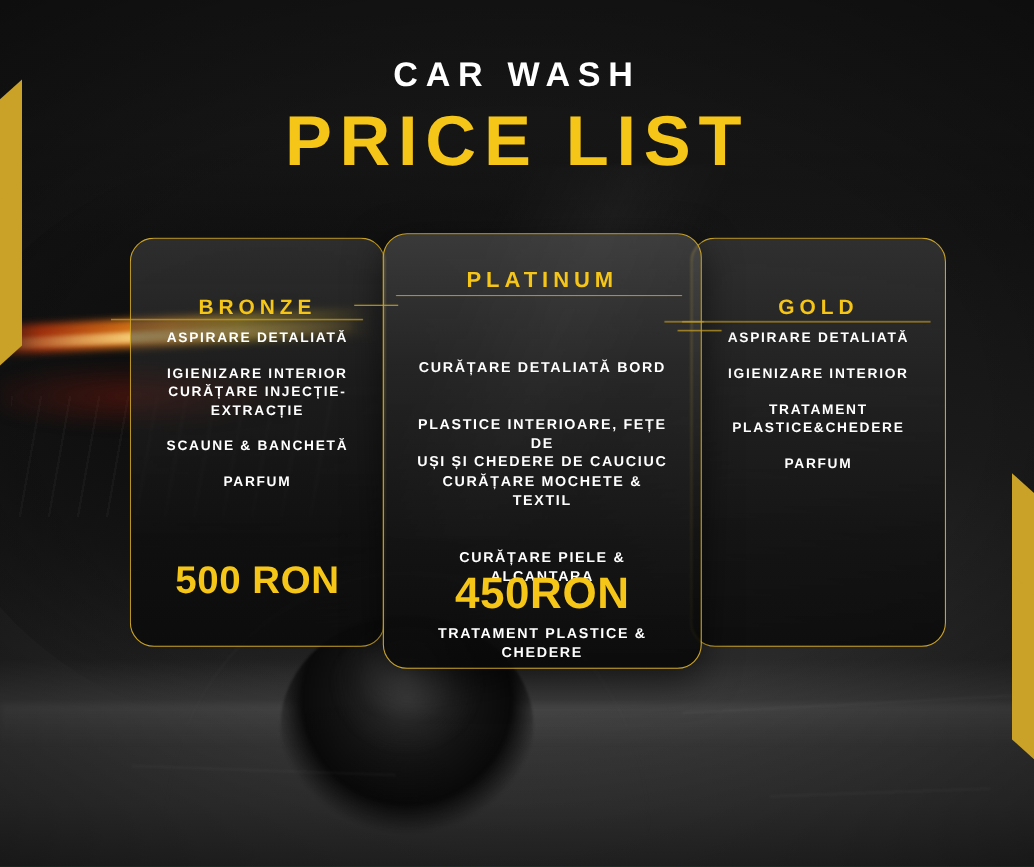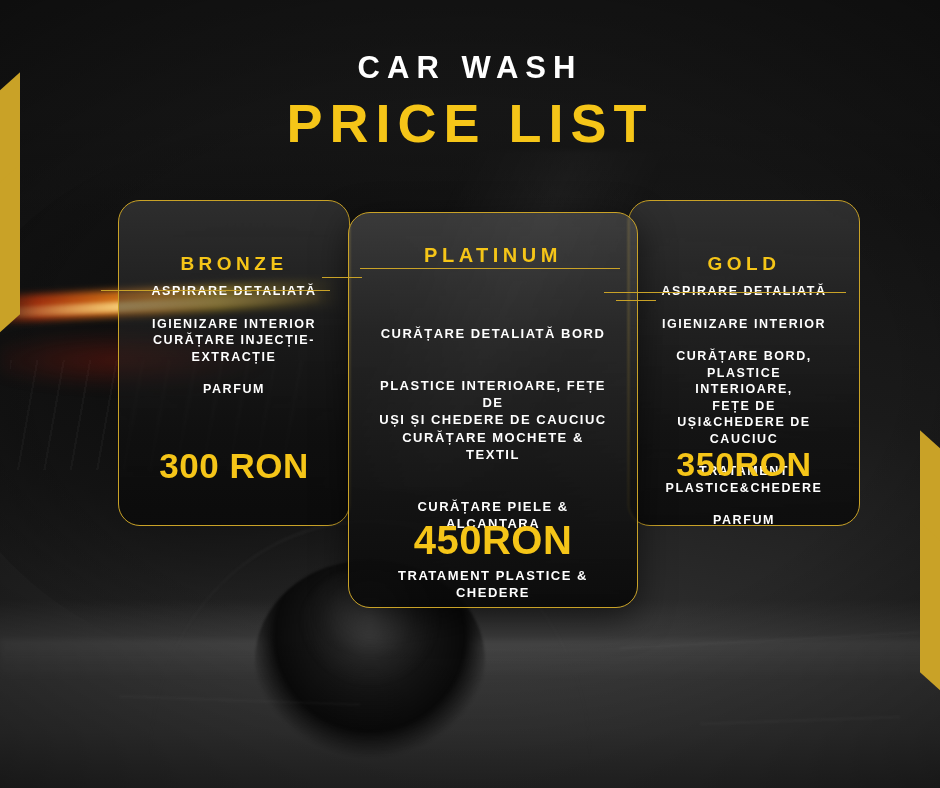--- a/index.html
+++ b/index.html
@@ -135,40 +135,40 @@
     font-size: 31px;
     font-weight: 700;
     letter-spacing: 7px;
     line-height: 1;
     text-transform: uppercase;
     font-stretch: condensed;
   }
   .title {
     margin-top: 13px;
     color: #F5C518;
-    font-size: 54px;
+    font-size: 64px;
     font-weight: 700;
     letter-spacing: 7px;
     line-height: 1;
     text-transform: uppercase;
     text-align: center;
   }
 
   
   .cards { position: absolute; inset: 0; z-index: 5; }
 
   .card {
     position: absolute;
     border: 1px solid #C9A227;
     border-radius: 22px;
     background: linear-gradient(180deg, rgba(70,70,70,0.55) 0%, rgba(42,42,42,0.5) 38%, rgba(16,16,16,0.72) 72%, rgba(10,10,10,0.85) 100%);
     backdrop-filter: blur(1px);
     overflow: hidden;
   }
-  .card-side { width: 232px; height: 326px; top: 200px; }
+  .card-side { width: 232px; height: 372px; top: 216px; }
   .card-bronze { left: 118px; }
   .card-gold { left: 628px; }
   .card-featured {
     left: 348px;
     top: 212px;
     width: 290px;
     height: 396px;
     z-index: 7;
     background: linear-gradient(180deg, rgba(86,86,86,0.6) 0%, rgba(56,56,56,0.55) 30%, rgba(20,20,20,0.78) 70%, rgba(8,8,8,0.9) 100%);
     box-shadow: 0 10px 34px rgba(0,0,0,0.55);
@@ -287,23 +287,24 @@
   <div class="cards">
 
     <div class="card card-side card-bronze">
       <div class="card-inner">
         <div class="tier-name">BRONZE</div>
         <ul class="feature-list">
           <li>ASPIRARE DETALIATĂ</li>
           <li>IGIENIZARE INTERIOR
 CURĂȚARE INJECȚIE-
 EXTRACȚIE</li>
+          <li>SCAUNE &amp; BANCHETĂ</li>
           <li>PARFUM</li>
         </ul>
-        <div class="price">300 RON</div>
+        <div class="price">500 RON</div>
       </div>
     </div>
 
     <div class="card card-featured">
       <div class="card-inner">
         <div class="tier-name">PLATINUM</div>
         <ul class="feature-list">
           <li>CURĂȚARE DETALIATĂ BORD</li>
           <li>PLASTICE INTERIOARE, FEȚE DE
 UȘI ȘI CHEDERE DE CAUCIUC
@@ -316,29 +317,24 @@
         <div class="price">450RON</div>
       </div>
     </div>
 
     <div class="card card-side card-gold">
       <div class="card-inner">
         <div class="tier-name">GOLD</div>
         <ul class="feature-list">
           <li>ASPIRARE DETALIATĂ</li>
           <li>IGIENIZARE INTERIOR</li>
-          <li>CURĂȚARE BORD,
-PLASTICE INTERIOARE,
-FEȚE DE UȘI&amp;CHEDERE DE
-CAUCIUC</li>
           <li>TRATAMENT
 PLASTICE&amp;CHEDERE</li>
           <li>PARFUM</li>
         </ul>
-        <div class="price">350RON</div>
       </div>
     </div>
   </div>
 
   <div class="divider div-bronze"></div>
   <div class="divider div-bronze-stub"></div>
   <div class="divider div-platinum"></div>
   <div class="divider div-platinum-stub"></div>
   <div class="divider div-gold"></div>
   <div class="divider div-gold-stub"></div>

